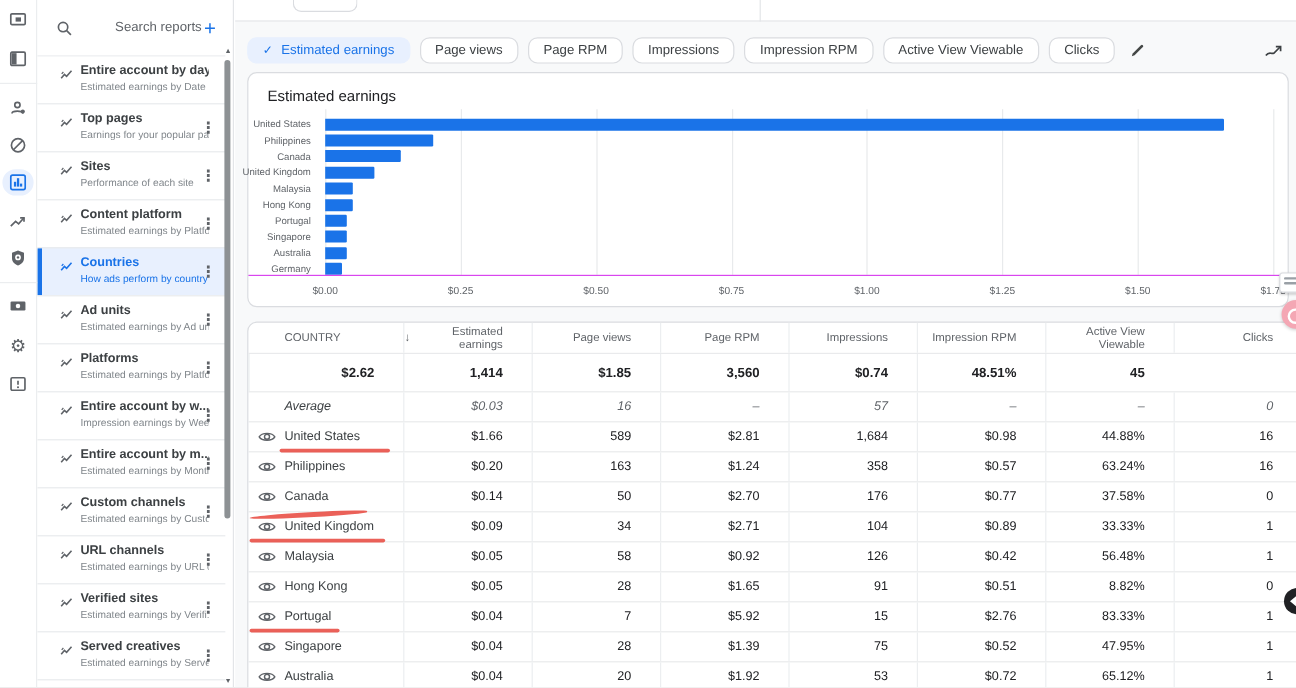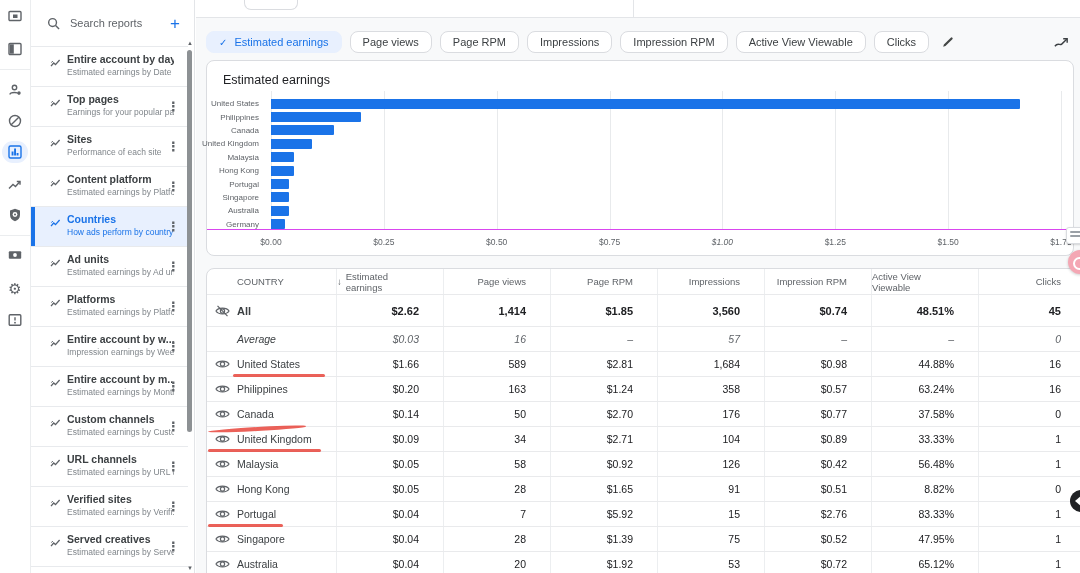--- a/index.html
+++ b/index.html
@@ -13,21 +13,21 @@
   .rail-item { width:26px; height:20px; display:flex; align-items:center; justify-content:center;
                color:#5f6368; cursor:pointer; }
   .rail-item.selected { background:#e8f0fe; border-radius:11px; color:#1a73e8; height:22px; }
   .rail-sep { width:31px; height:1px; background:#ebedef; }
   .rail-item svg { display:block; }
   .gear-glyph { font-size:15px; line-height:1; color:#5f6368; }
 
   
   .reports { position:absolute; left:31px; top:0; bottom:0; width:164px; background:#fff;
              border-right:1px solid #e3e5e8; z-index:4; }
-  .search-row { position:absolute; left:0; top:0; height:46px; right:0; display:flex; align-items:center; padding:0 12px 0 16px; }
+  .search-row { position:absolute; left:0; top:0; height:46px; right:0; display:flex; align-items:center; padding:0 12px 0 16px;text-align:right; }
   .search-label { flex:1; margin-left:10px; font-size:11px; color:#5f6368; }
   .add-btn { color:#1a73e8; font-size:17px; font-weight:400; line-height:1; cursor:pointer; padding:0 2px; }
   .rep-list { position:absolute; left:0; right:6px; top:46px; bottom:0; overflow:hidden; }
   .rep-item { position:relative; height:40px; border-top:1px solid #e8eaed; padding:6px 14px 0 19px;
               display:flex; cursor:pointer; }
   .rep-item.selected { background:#e8f0fe; }
   .sel-bar { position:absolute; left:0; top:0; bottom:0; width:4px; background:#1a73e8; }
   .rep-ic { width:12px; height:12px; margin-top:2px; color:#5f6368; flex:0 0 auto; }
   .rep-item.selected .rep-ic { color:#1a73e8; }
   .rep-text { margin-left:5px; overflow:hidden; }
@@ -70,21 +70,21 @@
   .bar-row { height:13.4px; display:flex; align-items:center; }
   .bar { height:10px; border-radius:0 1px 1px 0; }
   .axis-row { position:absolute; left:0; right:0; bottom:0; height:26px; border-top:1px solid #d946ef; }
   .ticks { position:absolute; left:64px; right:12px; top:0; bottom:0; }
   .tick { position:absolute; top:0; transform:translateX(-50%); font-size:8.5px; color:#5f6368; line-height:24px; }
 
   
   .table-card { position:absolute; left:10px; top:268px; width:880px; background:#fff;
                 border:1px solid #dadce0; border-radius:8px 8px 0 0; overflow:visible; }
   .t-row { display:grid; grid-template-columns:129px repeat(7,1fr); border-bottom:1px solid #e9eaec; }
-  .t-head .t-cell { font-size:9.5px; color:#5f6368; font-weight:500; }
+  .t-head .t-cell { font-size:9.5px; color:#5f6368; font-weight:500;text-align:right; }
   .t-cell { display:flex; align-items:center; justify-content:flex-end; padding-right:24px;
             font-size:10.5px; color:#202124; border-left:1px solid #eceef0; min-width:0; }
   .t-cell.first { justify-content:flex-start; border-left:none; padding-right:4px; padding-left:8px; position:relative; }
   .t-head { height:26px; }
   .row-all { height:32px; }
   .row-all .t-cell { font-weight:700; font-size:11px; }
   .row-avg { height:25px; }
   .row-avg .t-cell { font-style:italic; color:#5f6368; }
   .row-c { height:25px; }
   .eye { width:22px; color:#5f6368; display:flex; align-items:center; cursor:pointer; flex:0 0 auto; }
@@ -440,21 +440,21 @@
               <div class="bar" style="width: 1.71429%; background: rgb(26, 115, 232);"></div>
             </div>
           </div>
       </div>
       <div class="axis-row">
         <div class="ticks" id="axisTicks">
             <div class="tick" style="left: 0%;">$0.00</div>
             <div class="tick" style="left: 14.2857%;">$0.25</div>
             <div class="tick" style="left: 28.5714%;">$0.50</div>
             <div class="tick" style="left: 42.8571%;">$0.75</div>
-            <div class="tick" style="left: 57.1429%; font-style: italic;">$1.00</div>
+            <div class="tick" style="left: 57.1429%;">$1.00</div>
             <div class="tick" style="left: 71.4286%;">$1.25</div>
             <div class="tick" style="left: 85.7143%;">$1.50</div>
             <div class="tick" style="left: 100%;">$1.75</div>
           </div>
       </div>
     </section>
 
     <section class="table-card" id="tableCard">
         <div class="t-row t-head">
           <div class="t-cell first" style="padding-left: 30px;">
@@ -477,30 +477,20 @@
             <div>Impression RPM</div>
           </div>
           <div class="t-cell">
             <div>Active View Viewable</div>
           </div>
           <div class="t-cell">
             <div>Clicks</div>
           </div>
         </div>
         <div class="t-row row-all">
-          <div class="t-cell first">
-            <div class="eye">
-              <svg width="15" height="12" viewBox="0 0 15 12">
-                <path d="M1 6 C3.2 2.2 11.8 2.2 14 6 C11.8 9.8 3.2 9.8 1 6 Z" fill="none" stroke="currentColor" stroke-width="1.2"></path>
-                <circle cx="7.5" cy="6" r="2.1" fill="none" stroke="currentColor" stroke-width="1.2"></circle>
-                <line x1="2.5" y1="0.8" x2="12.5" y2="11.2" stroke="currentColor" stroke-width="1.2"></line>
-              </svg>
-            </div>
-            <div class="row-name">All</div>
-          </div>
           <div class="t-cell">$2.62</div>
           <div class="t-cell">1,414</div>
           <div class="t-cell">$1.85</div>
           <div class="t-cell">3,560</div>
           <div class="t-cell">$0.74</div>
           <div class="t-cell">48.51%</div>
           <div class="t-cell">45</div>
         </div>
         <div class="t-row row-avg">
           <div class="t-cell first">

